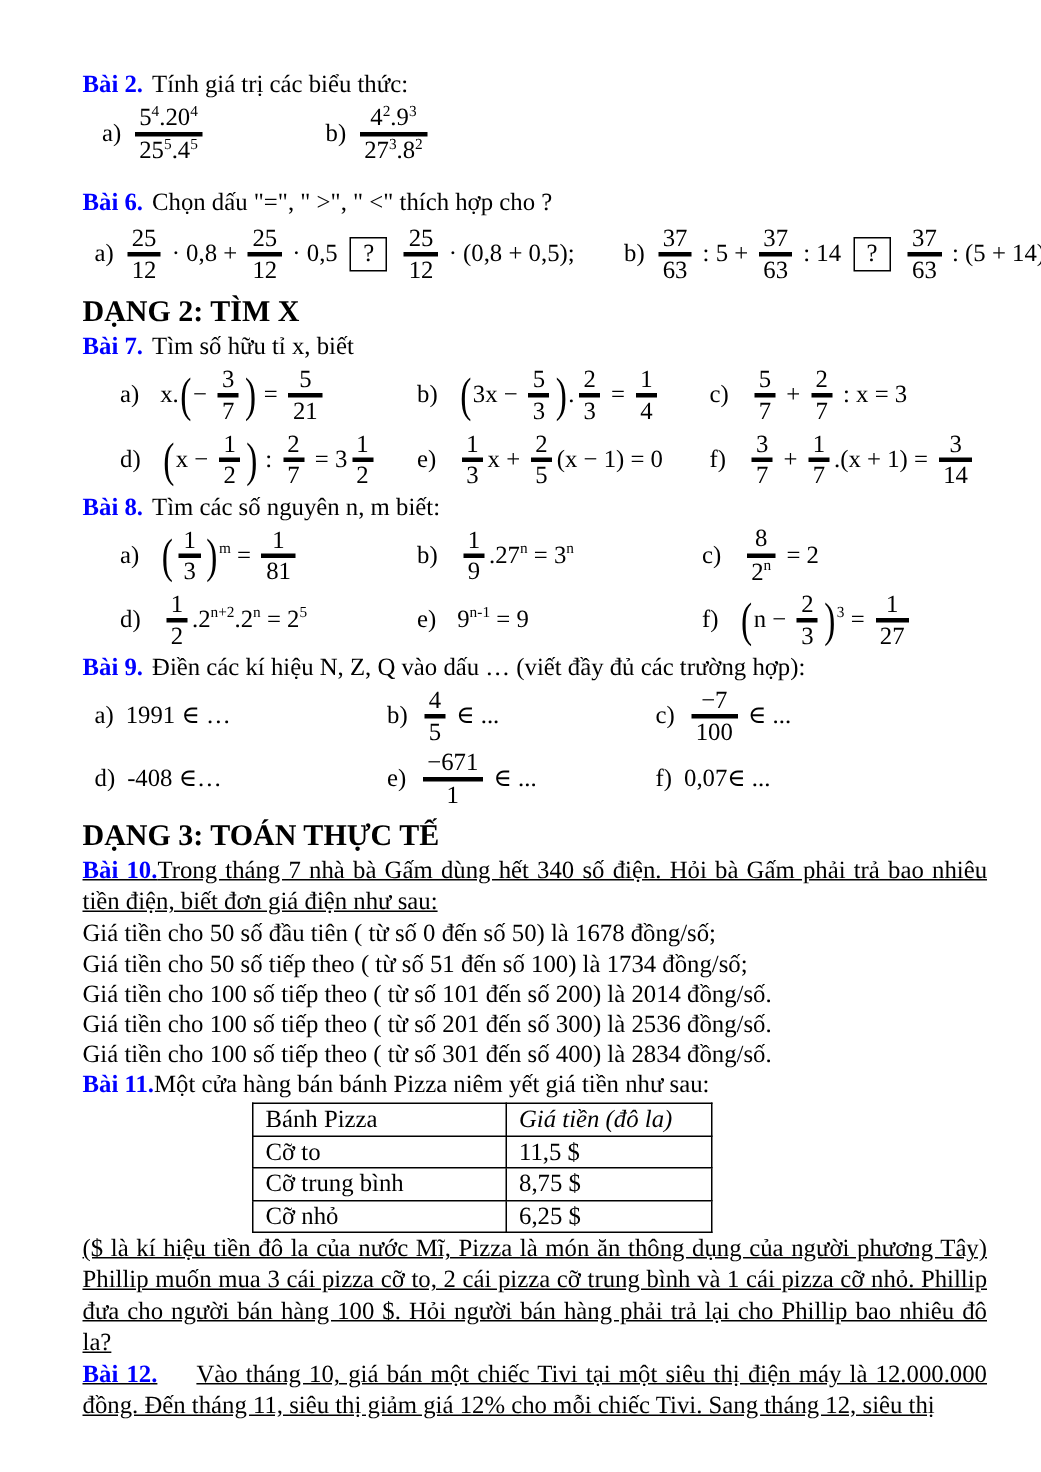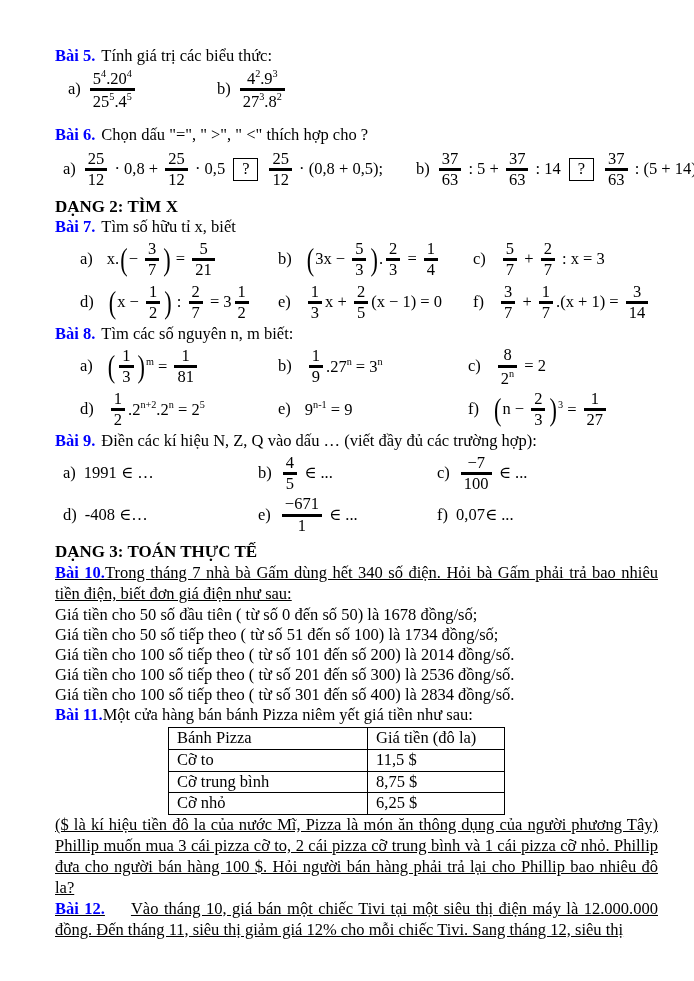--- a/index.html
+++ b/index.html
@@ -9,21 +9,21 @@
     background: #ffffff; color: #000000;
     font-family: "Liberation Serif", "DejaVu Serif", serif;
     font-size: 16.5px; line-height: 1.27;
   }
   .page { padding: 46px 36px 10px 55px; }
   p { margin: 0; }
   .just { text-align: justify; text-decoration: underline; }
   .blab { color: #0000ff; font-weight: bold; }
   .blab.sp { margin-right: 6px; }
   .blab.tab { margin-right: 26px; }
-  .heading { font-weight: bold; font-size: 17px; }
+  .heading { font-weight: bold; font-size: 20px; }
   .title-line { margin: 0; }
   .exrow { display: grid; align-items: center; }
   .r5 { grid-template-columns: 149px 1fr; padding-left: 13px; min-height: 46px; }
   .r6 { grid-template-columns: 353px 1fr; padding-left: 8px; min-height: 48px; }
   .r7 { grid-template-columns: 198px 195px 1fr; padding-left: 25px; min-height: 43px; }
   .r8 { grid-template-columns: 198px 190px 1fr; padding-left: 25px; min-height: 43px; }
   .r9 { grid-template-columns: 195px 179px 1fr; padding-left: 8px; min-height: 43px; }
   .r9b { min-height: 38px; }
   .item { display: flex; align-items: center; }
   .ilab { margin-right: 6px; }
@@ -39,31 +39,31 @@
   sup { font-size: 0.62em; }
   .s-gap { margin-top: 12px; }
   .s-gap-sm { margin-top: 2px; }
   .s-gap-md { margin-top: 6px; }
   .price-lines div { line-height: 1.22; }
   .ptable { border-collapse: collapse; margin-left: 113px; margin-top: 1px; }
   .ptable th, .ptable td {
     border: 1.4px solid #000; font-weight: normal; text-align: left;
     padding: 0 8px; line-height: 1.25; vertical-align: top;
   }
-  .ptable .c1 { width: 199px; }
-  .ptable .c2 { width: 137px; text-align: justify; }
+  .ptable .c1 { width: 169px; }
+  .ptable .c2 { width: 137px; text-align: justify; font-style: italic; }
 </style>
 </head>
 <body>
 
 <div class="page">
 
   <section>
     <p class="title-line">
-      <span class="blab sp">Bài 5.</span><span>Tính giá trị các biểu thức:</span>
+      <span class="blab sp">Bài 2.</span><span>Tính giá trị các biểu thức:</span>
     </p>
     <div class="exrow r5">
       <div class="item">
         <span class="ilab">a)</span>
         <span class="math">
             <span class="frac">
               <span class="fn">5<sup>4</sup>.20<sup>4</sup></span>
               <span class="fd">25<sup>5</sup>.4<sup>5</sup></span>
             </span>
           </span>

